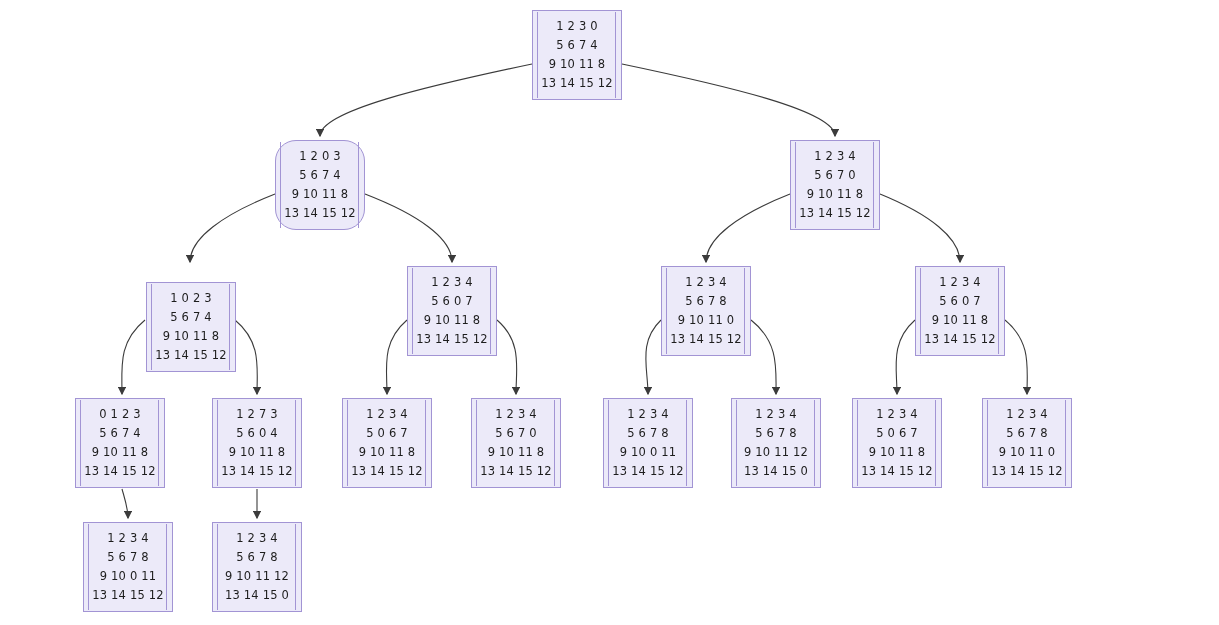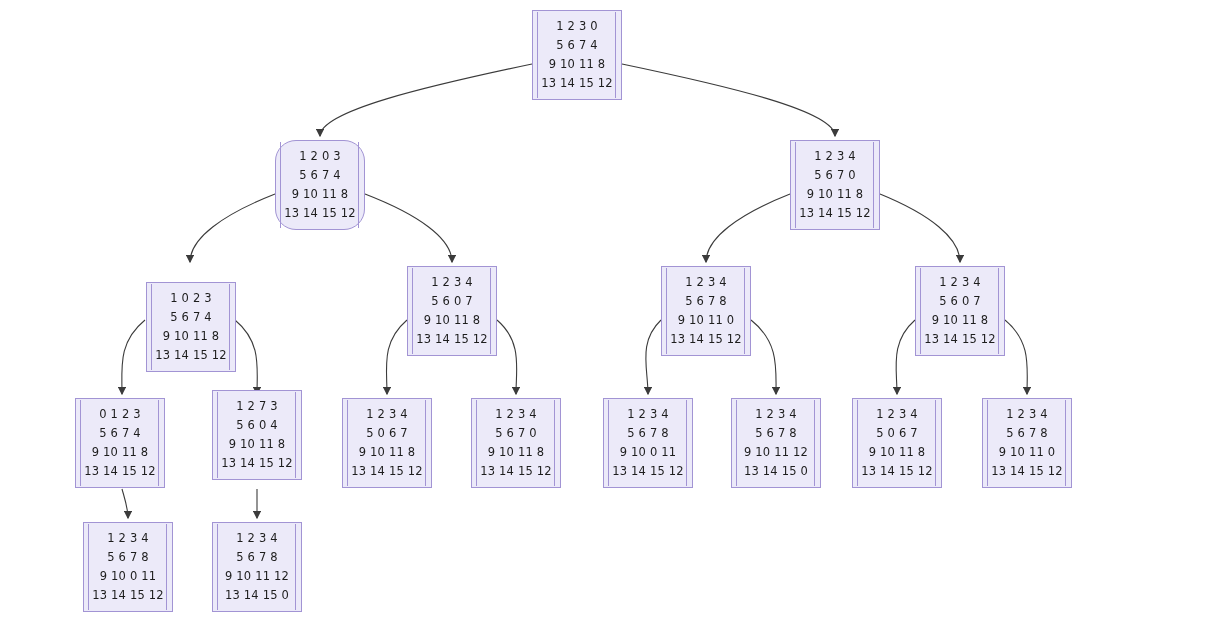--- a/index.html
+++ b/index.html
@@ -110,21 +110,21 @@
         <div class="row">5 6 0 7</div>
         <div class="row">9 10 11 8</div>
         <div class="row">13 14 15 12</div>
       </div>
       <div class="node" style="left: 75px; top: 398px;">
         <div class="row">0 1 2 3</div>
         <div class="row">5 6 7 4</div>
         <div class="row">9 10 11 8</div>
         <div class="row">13 14 15 12</div>
       </div>
-      <div class="node" style="left: 212px; top: 390px;">
+      <div class="node" style="left: 212px; top: 398px;">
         <div class="row">1 2 7 3</div>
         <div class="row">5 6 0 4</div>
         <div class="row">9 10 11 8</div>
         <div class="row">13 14 15 12</div>
       </div>
       <div class="node" style="left: 342px; top: 398px;">
         <div class="row">1 2 3 4</div>
         <div class="row">5 0 6 7</div>
         <div class="row">9 10 11 8</div>
         <div class="row">13 14 15 12</div>

